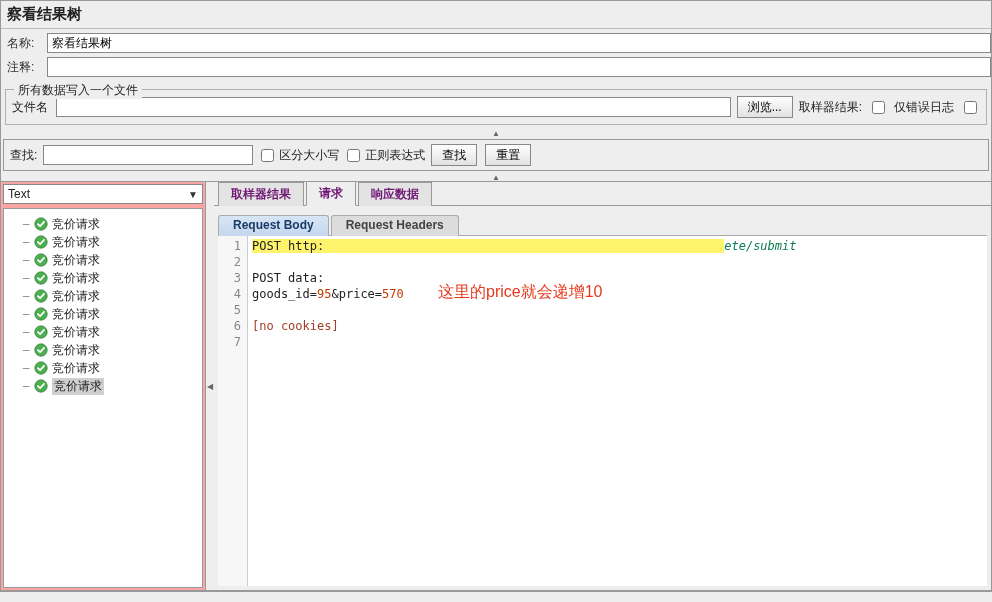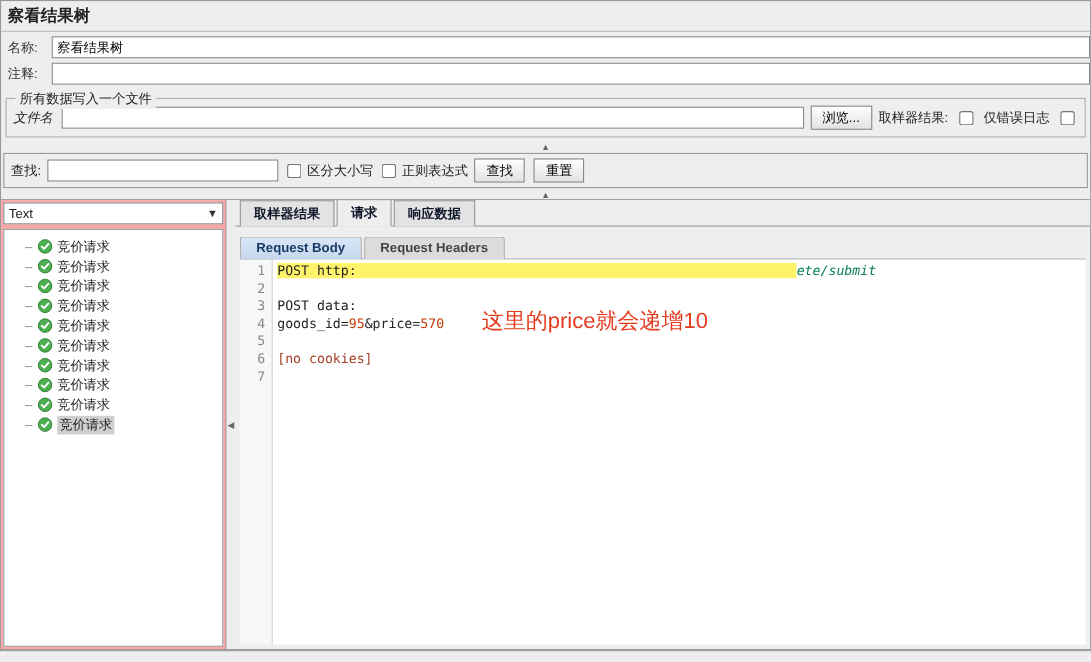--- a/index.html
+++ b/index.html
@@ -193,21 +193,21 @@
   .tab {
     padding:3px 12px;
     border:1px solid #999;
     border-bottom:none;
     background:#e3e3e3;
     margin-right:2px;
     cursor:pointer;
     position:relative;
     top:1px;
     font-size:12px;
-    color:#0f172a;
+    color:#701a75;
     font-weight:bold;
   }
   .tab.active {
     background:#eeeeee;
     border-bottom:1px solid #eeeeee;
     z-index:2;
   }
 
   .subtabs-area {
     padding:8px 4px 4px 4px;
@@ -278,21 +278,21 @@
     overflow:hidden;
   }
   .hl-yellow { background:#fff36b; }
   .hl-path { color:#0b7f50; font-style:italic; }
   .num { color:#c23a00; }
   .cookies { color:#a33f27; }
   .annotation {
     position:absolute;
     color:#e53a1e;
     font-family:"Microsoft YaHei", sans-serif;
-    font-size:20px;
+    font-size:16px;
     left:190px;
     top:48px;
     pointer-events:none;
   }
 </style>
 </head>
 <body>
 
 <div class="outer-border">
 
@@ -305,21 +305,21 @@
   </div>
 
   <div class="form-row">
     <div class="label">注释:</div>
     <input type="text" class="text-input comment-input" value="" style="">
   </div>
 
   <div class="group-box">
     <div class="group-title">所有数据写入一个文件</div>
     <div class="file-row">
-      <div style="padding-right:4px;font-style:italic;">文件名</div>
+      <div style="padding-right:4px;">文件名</div>
       <input type="text" class="text-input" value="" style="">
       <button class="btn">浏览...</button>
       <div class="log-opts">
         <span>取样器结果:</span>
         <input type="checkbox" class="chk" style="">
         <span>仅错误日志</span>
         <input type="checkbox" class="chk" style="margin-left: 4px;">
       </div>
     </div>
   </div>

